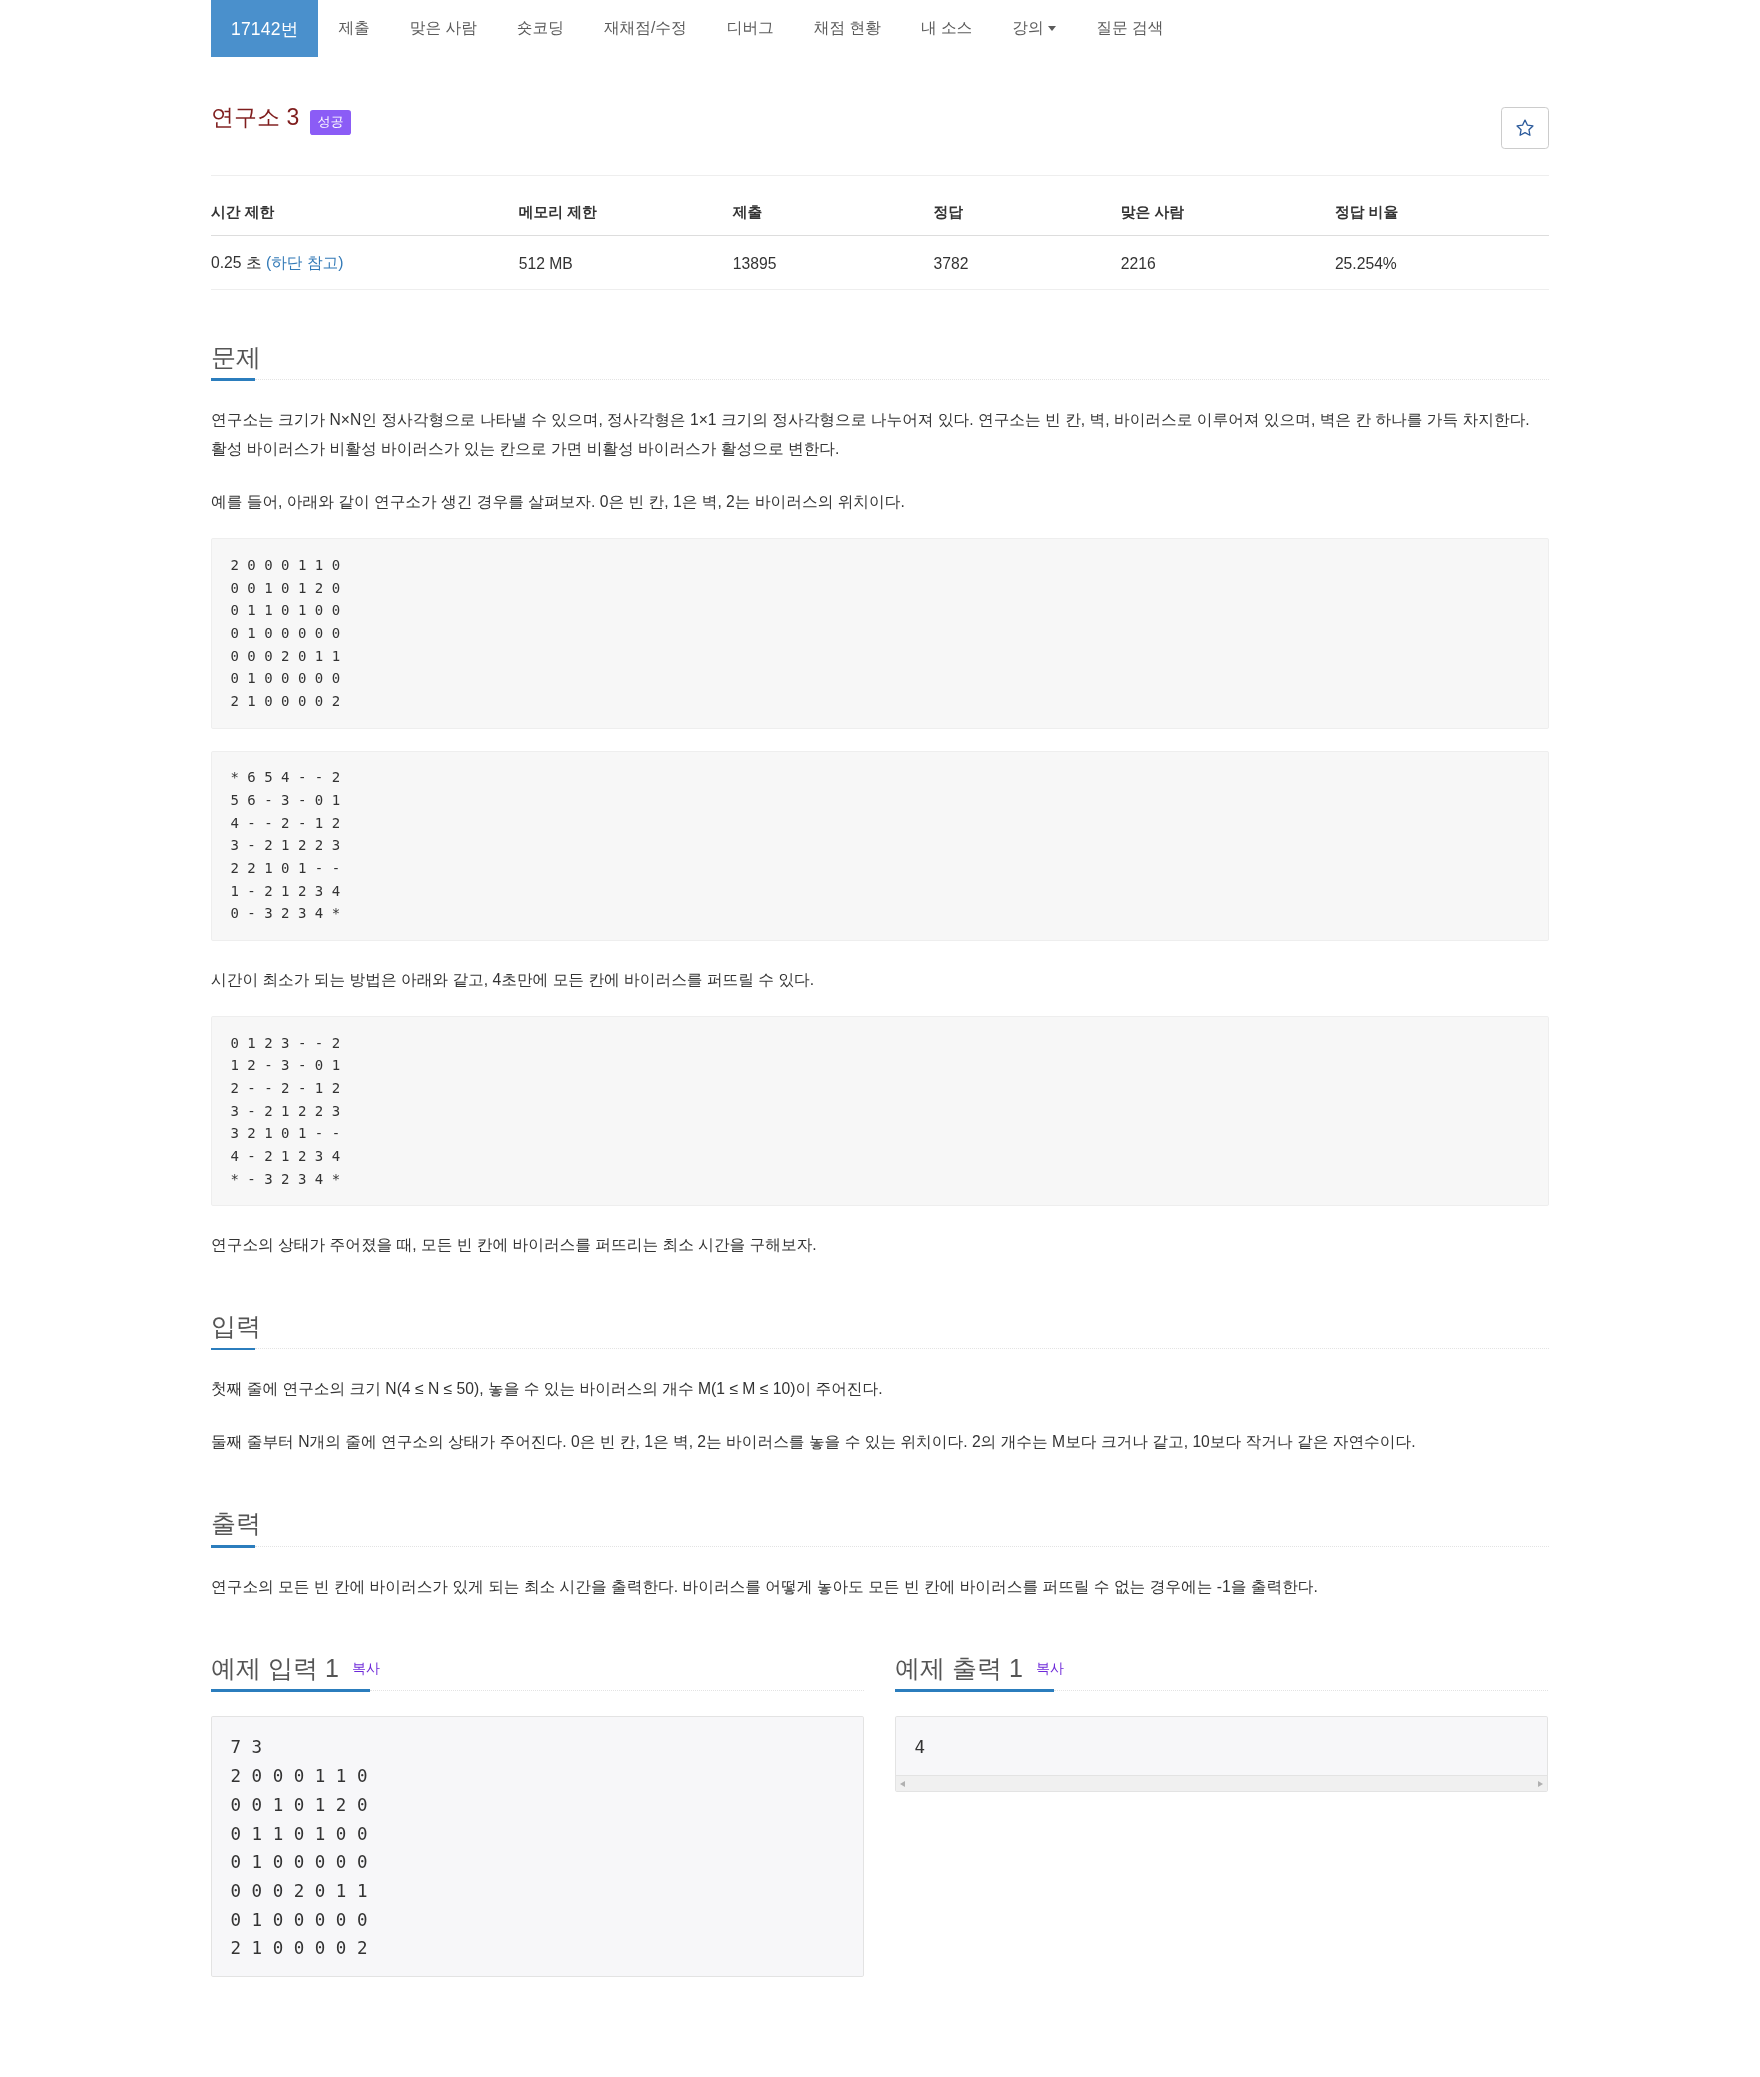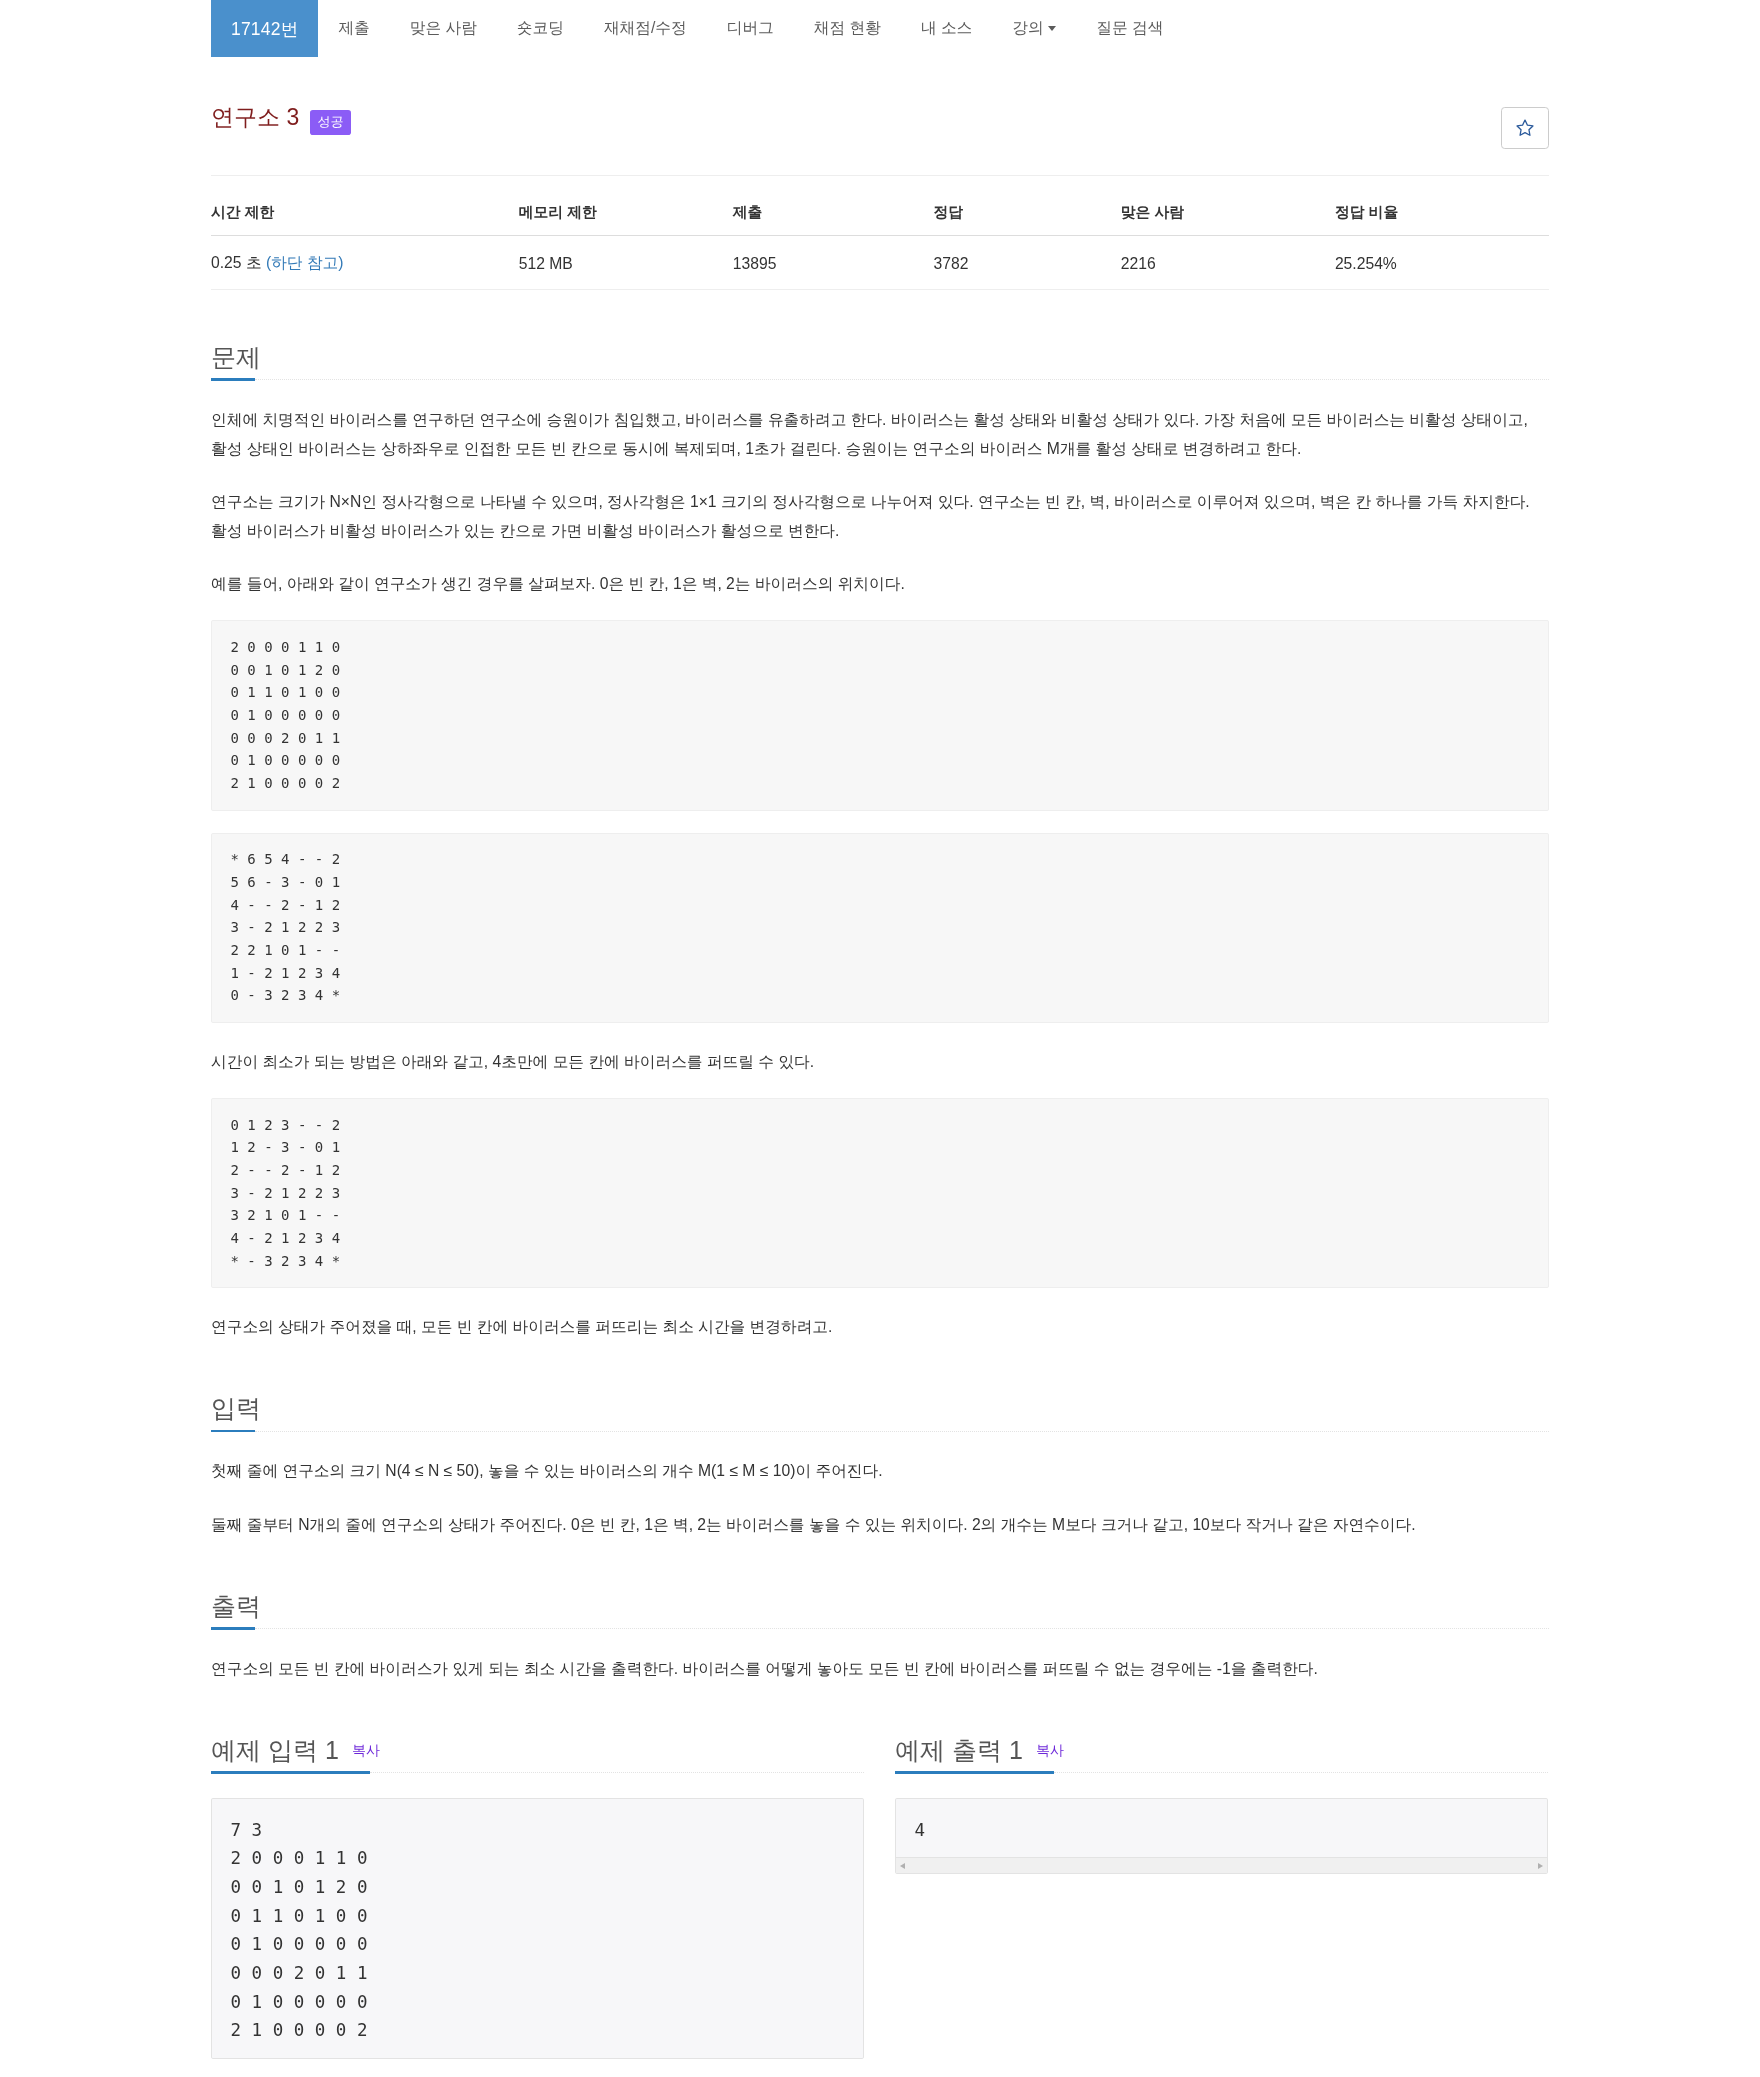--- a/index.html
+++ b/index.html
@@ -299,21 +299,20 @@
           <td>25.254%</td>
         </tr>
       </tbody>
     </table>
 
     <div class="section-heading">
       <span class="h-text">문제</span>
       <span class="h-underline"></span>
     </div>
     <div class="section-body">
-      <p class="body">인체에 치명적인 바이러스를 연구하던 연구소에 승원이가 침입했고, 바이러스를 유출하려고 한다. 바이러스는 활성 상태와 비활성 상태가 있다. 가장 처음에 모든 바이러스는 비활성 상태이고, 활성 상태인 바이러스는 상하좌우로 인접한 모든 빈 칸으로 동시에 복제되며, 1초가 걸린다. 승원이는 연구소의 바이러스 M개를 활성 상태로 변경하려고 한다.</p>
       <p class="body">연구소는 크기가 N×N인 정사각형으로 나타낼 수 있으며, 정사각형은 1×1 크기의 정사각형으로 나누어져 있다. 연구소는 빈 칸, 벽, 바이러스로 이루어져 있으며, 벽은 칸 하나를 가득 차지한다. 활성 바이러스가 비활성 바이러스가 있는 칸으로 가면 비활성 바이러스가 활성으로 변한다.</p>
       <p class="body">예를 들어, 아래와 같이 연구소가 생긴 경우를 살펴보자. 0은 빈 칸, 1은 벽, 2는 바이러스의 위치이다.</p>
       <pre class="codeblock">2 0 0 0 1 1 0
 0 0 1 0 1 2 0
 0 1 1 0 1 0 0
 0 1 0 0 0 0 0
 0 0 0 2 0 1 1
 0 1 0 0 0 0 0
 2 1 0 0 0 0 2</pre>
       <pre class="codeblock">* 6 5 4 - - 2
@@ -324,21 +323,21 @@
 1 - 2 1 2 3 4
 0 - 3 2 3 4 *</pre>
       <p class="body">시간이 최소가 되는 방법은 아래와 같고, 4초만에 모든 칸에 바이러스를 퍼뜨릴 수 있다.</p>
       <pre class="codeblock">0 1 2 3 - - 2
 1 2 - 3 - 0 1
 2 - - 2 - 1 2
 3 - 2 1 2 2 3
 3 2 1 0 1 - -
 4 - 2 1 2 3 4
 * - 3 2 3 4 *</pre>
-      <p class="body">연구소의 상태가 주어졌을 때, 모든 빈 칸에 바이러스를 퍼뜨리는 최소 시간을 변경하려고.</p>
+      <p class="body">연구소의 상태가 주어졌을 때, 모든 빈 칸에 바이러스를 퍼뜨리는 최소 시간을 구해보자.</p>
     </div>
 
     <div class="section-heading">
       <span class="h-text">입력</span>
       <span class="h-underline"></span>
     </div>
     <div class="section-body">
       <p class="body">첫째 줄에 연구소의 크기 N(4 ≤ N ≤ 50), 놓을 수 있는 바이러스의 개수 M(1 ≤ M ≤ 10)이 주어진다.</p>
       <p class="body">둘째 줄부터 N개의 줄에 연구소의 상태가 주어진다. 0은 빈 칸, 1은 벽, 2는 바이러스를 놓을 수 있는 위치이다. 2의 개수는 M보다 크거나 같고, 10보다 작거나 같은 자연수이다.</p>
     </div>

